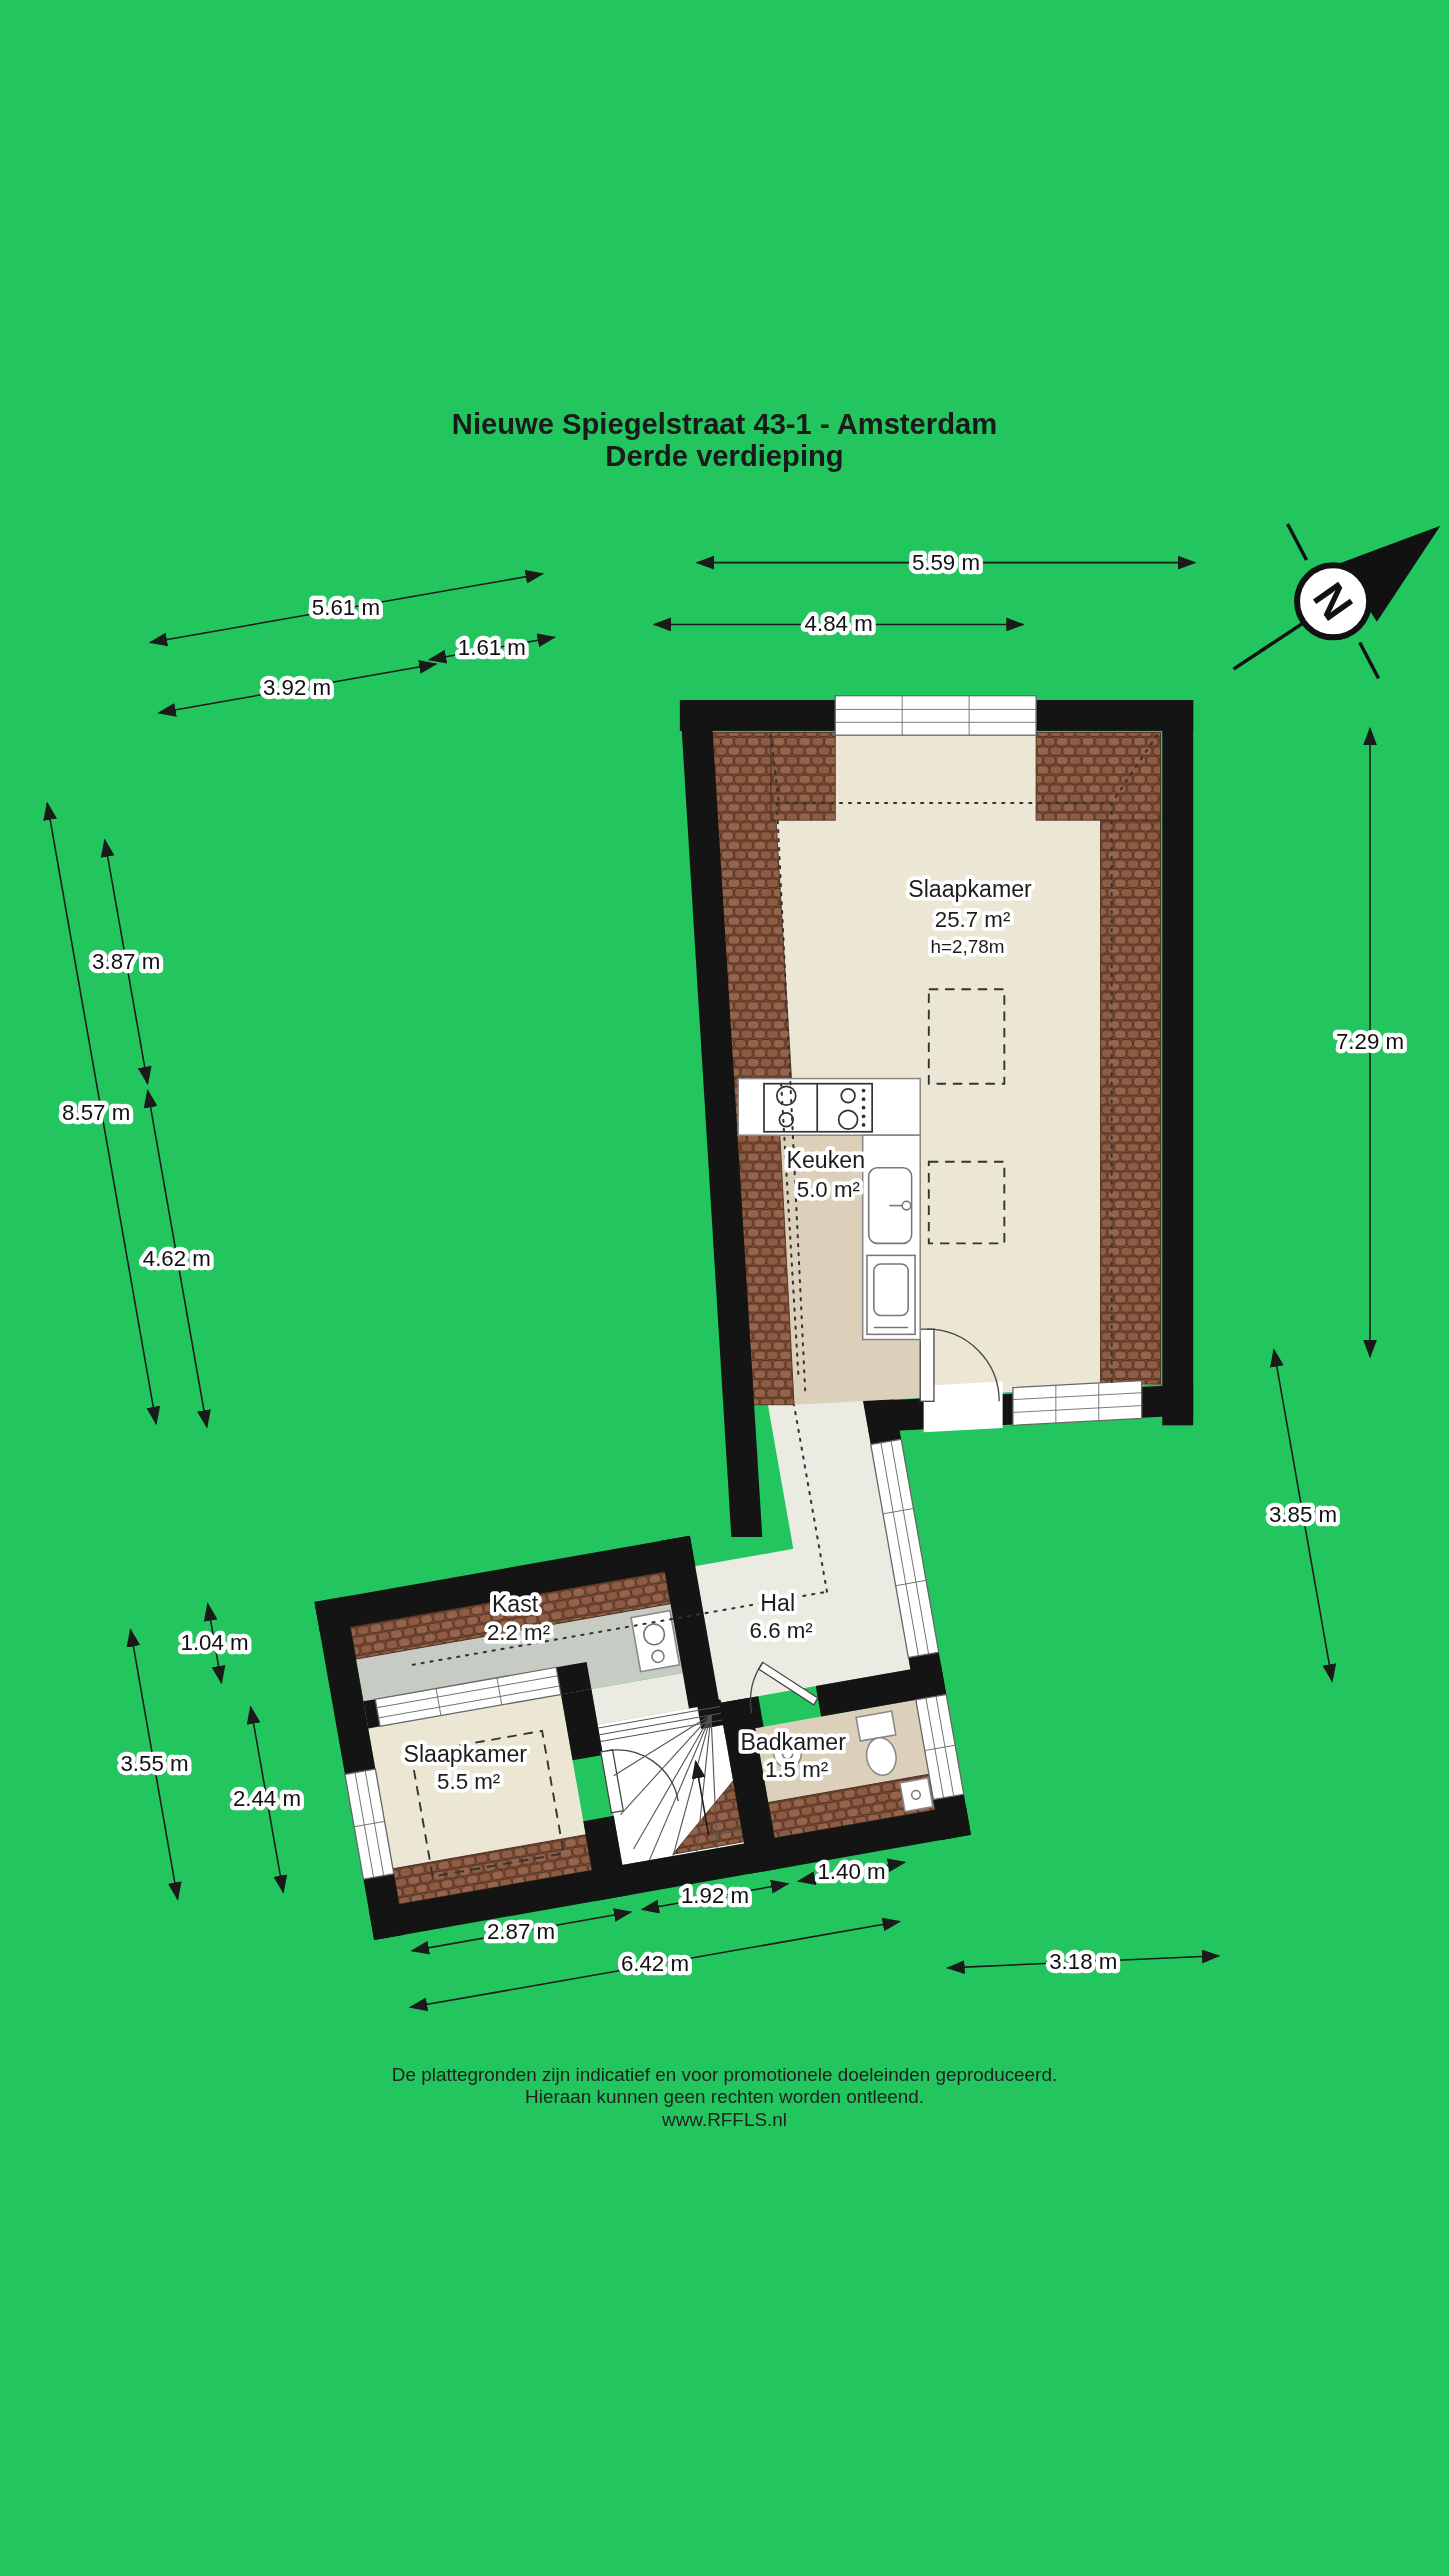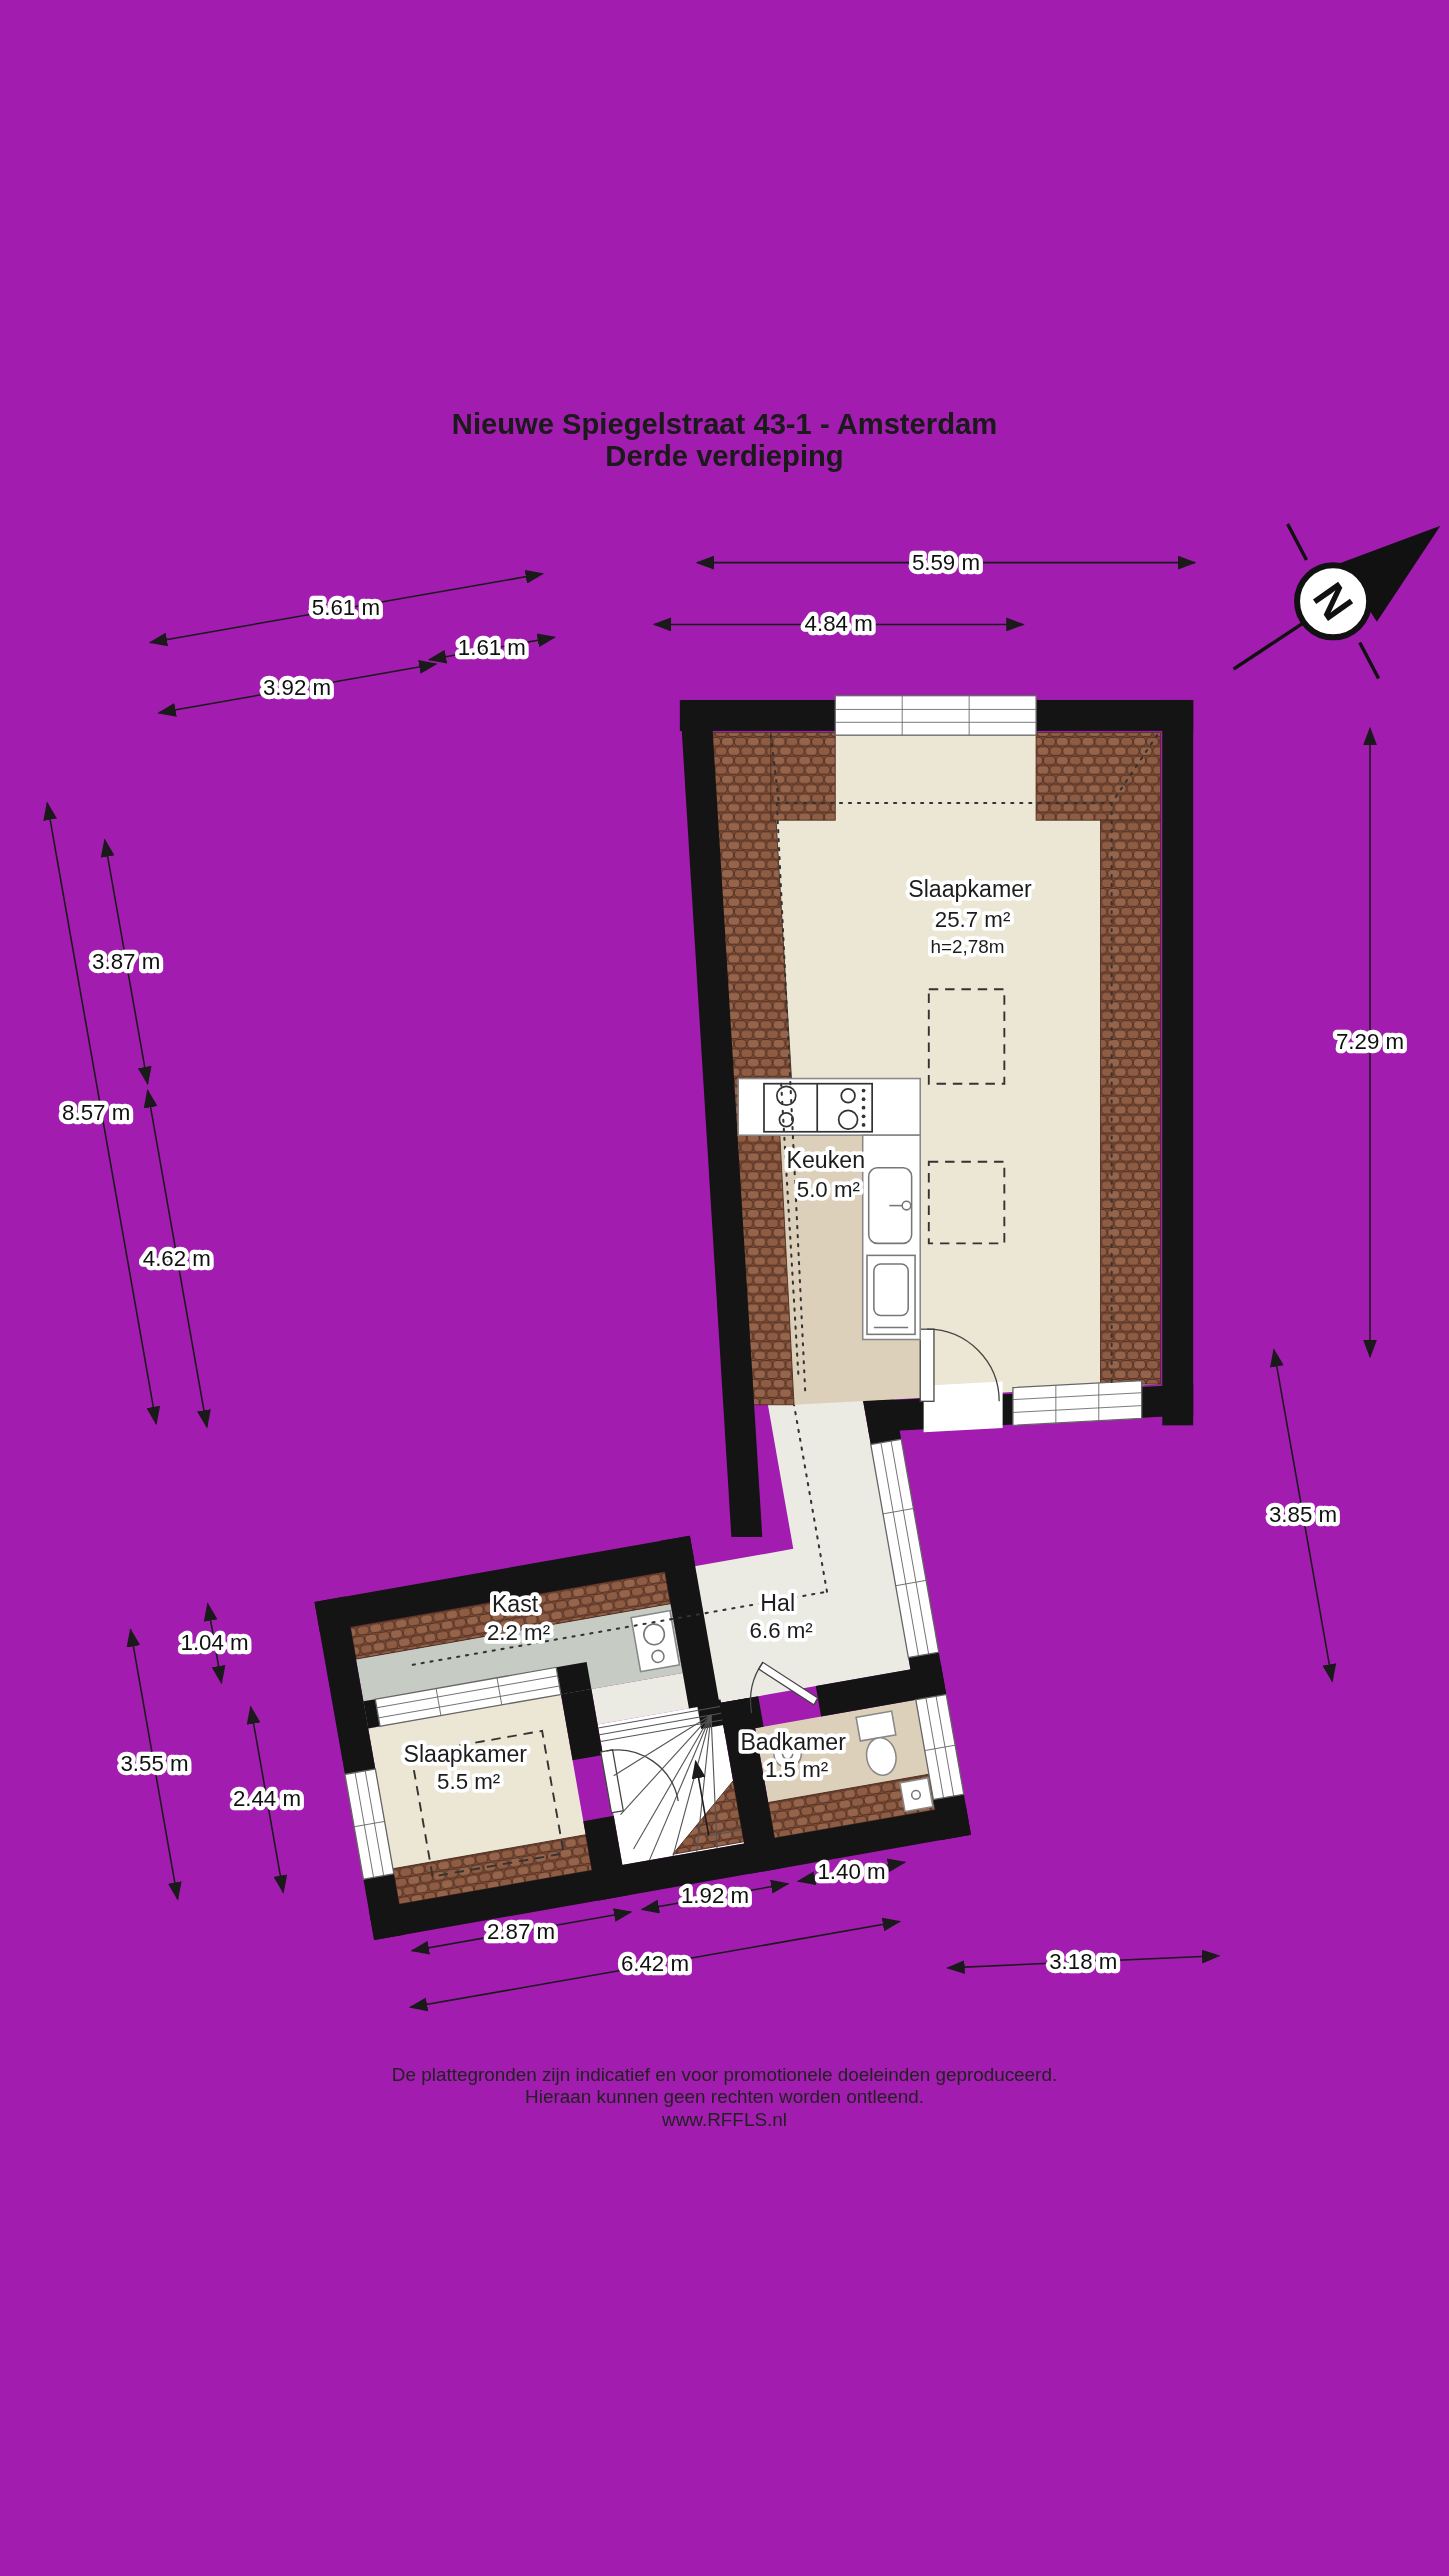--- a/index.html
+++ b/index.html
@@ -1,16 +1,16 @@
 <!DOCTYPE html>
 <html style="font-size:13.7px"><head>
 <meta charset="utf-8">
 <style>
   html,body{margin:0;padding:0;background:#fff;}
-  #page{position:relative;width:1449px;height:2576px;background:#a21caf;overflow:hidden;
+  #page{position:relative;width:1449px;height:2576px;background:#22c55e;overflow:hidden;
         font-family:"Liberation Sans", sans-serif;text-align:right;}
   svg{display:block;}
   .title-line{font:bold 34px "Liberation Sans", sans-serif;fill:#1a1a1a;}
   .room-name{font:27px "Liberation Sans", sans-serif;fill:#1c1c1c;paint-order:stroke;stroke:#ffffff00;}
   .room-area{font:26px "Liberation Sans", sans-serif;fill:#1c1c1c;}
   .room-h{font:22px "Liberation Sans", sans-serif;fill:#1c1c1c;}
   .halo{paint-order:stroke;stroke:#ffffff;stroke-width:9px;stroke-linejoin:round;}
   .dim-label{font:26px "Liberation Sans", sans-serif;fill:#111;paint-order:stroke;stroke:#fff;
              stroke-width:10px;stroke-linejoin:round;}
   .dim-line{stroke:#1a1a1a;stroke-width:1.8;fill:none;}

